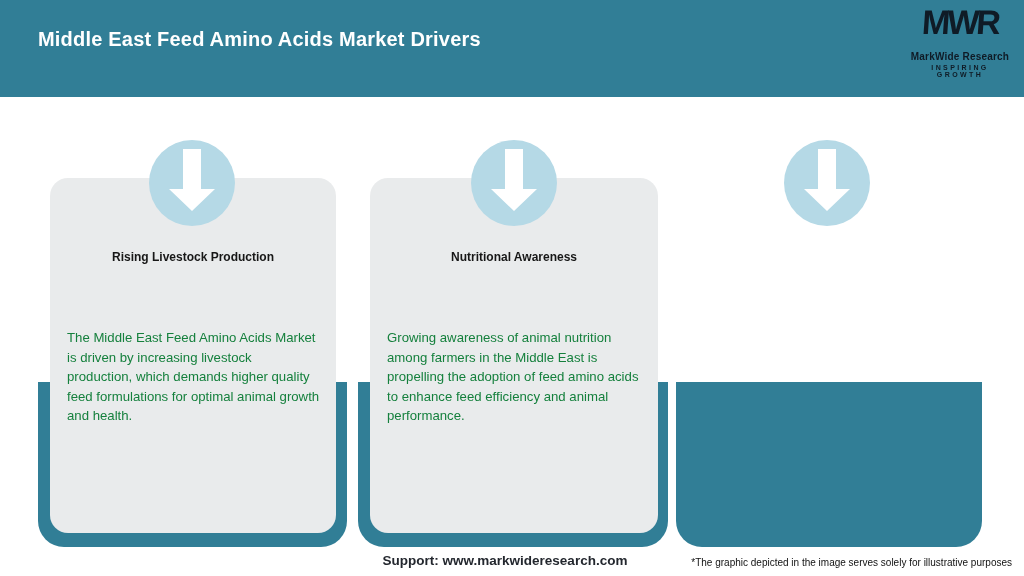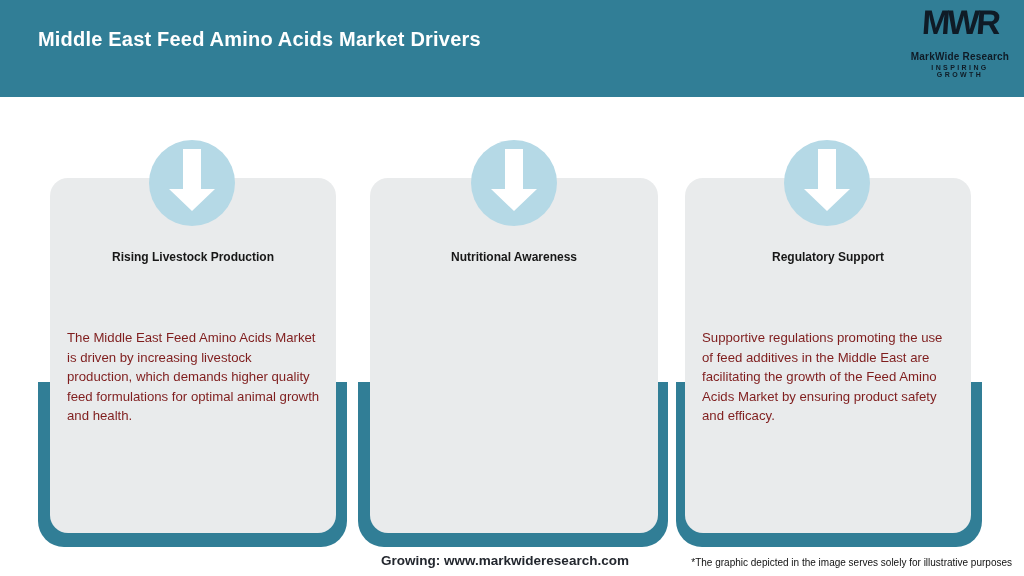--- a/index.html
+++ b/index.html
@@ -87,21 +87,21 @@
     text-align: center;
     font-size: 12px;
     font-weight: 700;
     color: #171717;
   }
   .card-desc {
     position: absolute;
     top: 150px; left: 17px; right: 16px;
     font-size: 13.2px;
     line-height: 19.5px;
-    color: #7f1d1d;
+    color: #15803d;
   }
 
   
   .circle {
     position: absolute;
     top: 140px;
     width: 86px; height: 86px;
     border-radius: 50%;
     background: #b5d9e6;
     display: flex;
@@ -149,39 +149,36 @@
   <div class="tray tray2"></div>
   <div class="tray tray3"></div>
 
   <div class="card card1">
     <div class="card-title">Rising Livestock Production</div>
     <div class="card-desc">The Middle East Feed Amino Acids Market is driven by increasing livestock production, which demands higher quality feed formulations for optimal animal growth and health.</div>
   </div>
 
   <div class="card card2">
     <div class="card-title">Nutritional Awareness</div>
+    <div class="card-desc">Growing awareness of animal nutrition among farmers in the Middle East is propelling the adoption of feed amino acids to enhance feed efficiency and animal performance.</div>
   </div>
 
-  <div class="card card3">
-    <div class="card-title">Regulatory Support</div>
-    <div class="card-desc">Supportive regulations promoting the use of feed additives in the Middle East are facilitating the growth of the Feed Amino Acids Market by ensuring product safety and efficacy.</div>
-  </div>
 
   <div class="circle circle1">
     <svg width="46" height="62" viewBox="0 0 46 62" aria-hidden="true">
       <polygon points="14,0 32,0 32,40 46,40 23,62 0,40 14,40" fill="#ffffff"></polygon>
     </svg>
   </div>
   <div class="circle circle2">
     <svg width="46" height="62" viewBox="0 0 46 62" aria-hidden="true">
       <polygon points="14,0 32,0 32,40 46,40 23,62 0,40 14,40" fill="#ffffff"></polygon>
     </svg>
   </div>
   <div class="circle circle3">
     <svg width="46" height="62" viewBox="0 0 46 62" aria-hidden="true">
       <polygon points="14,0 32,0 32,40 46,40 23,62 0,40 14,40" fill="#ffffff"></polygon>
     </svg>
   </div>
 
-  <div class="source">Growing: www.markwideresearch.com</div>
+  <div class="source">Support: www.markwideresearch.com</div>
   <div class="disclaimer">*The graphic depicted in the image serves solely for illustrative purposes</div>
 
 </div>
 
 </body></html>

